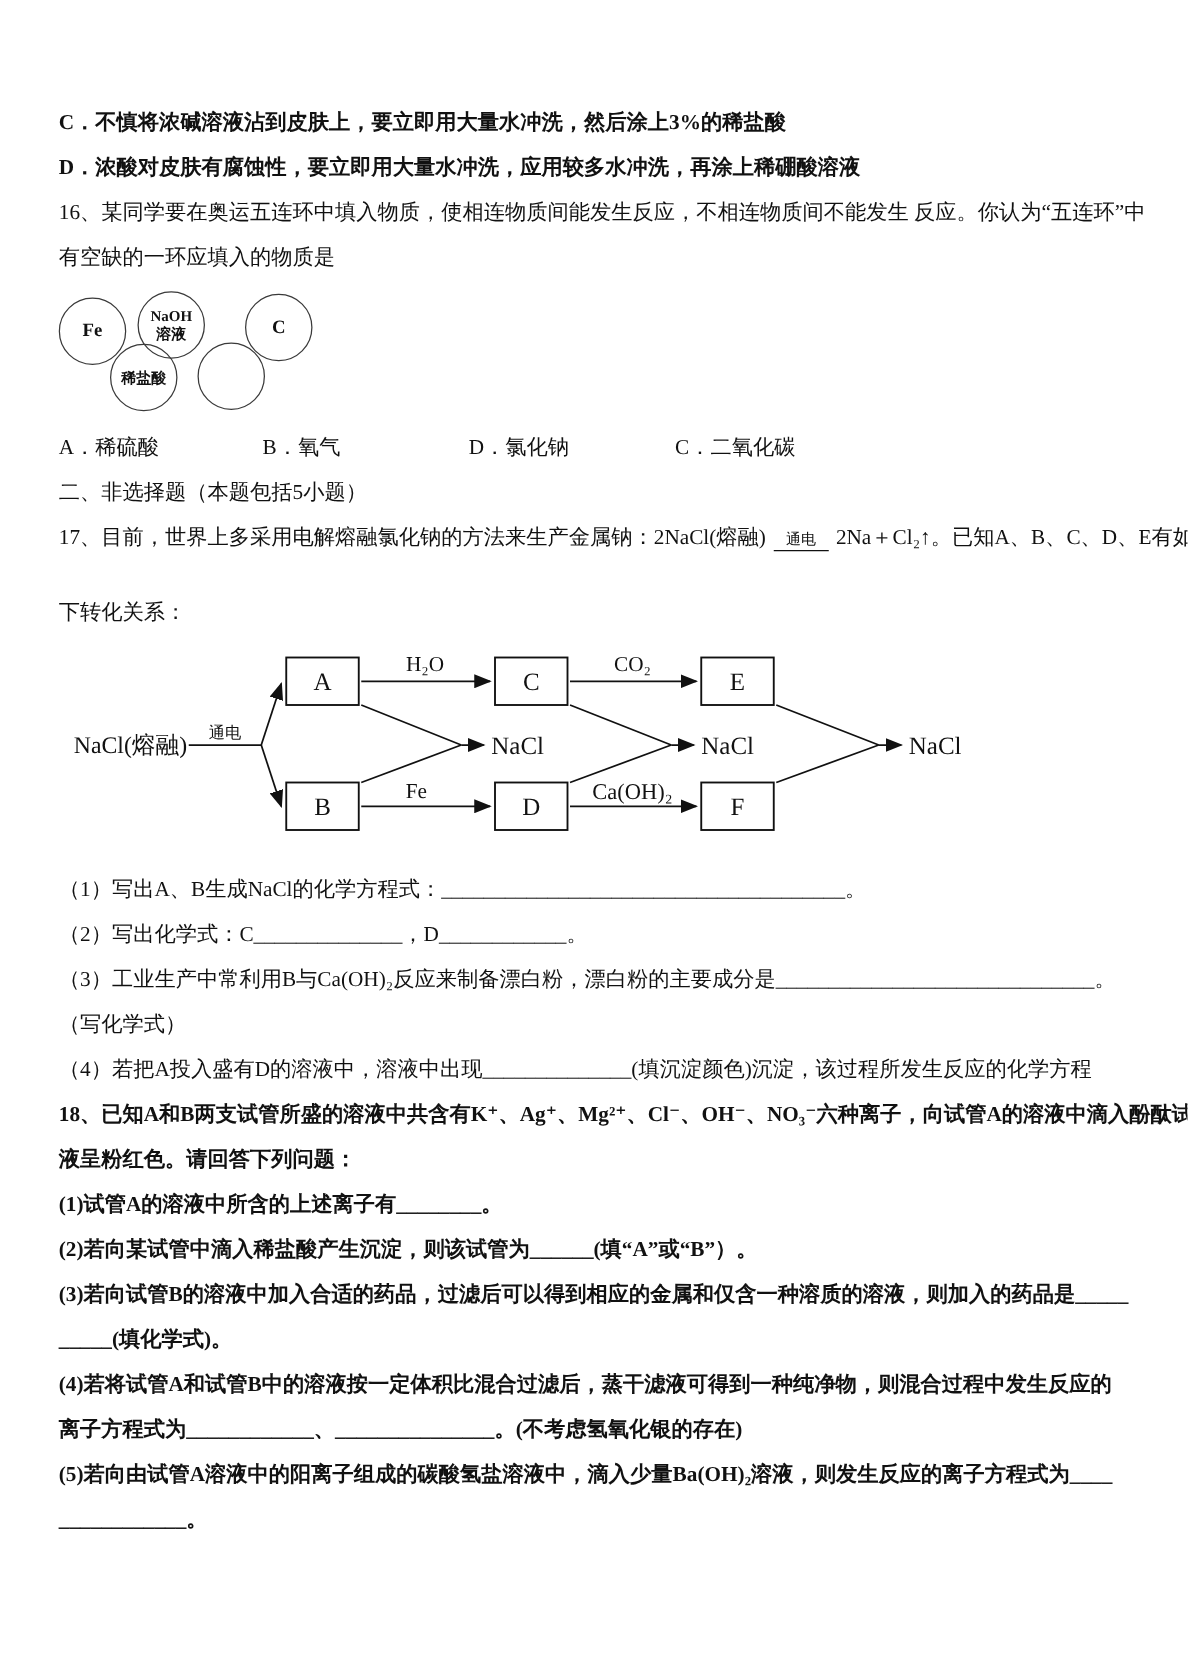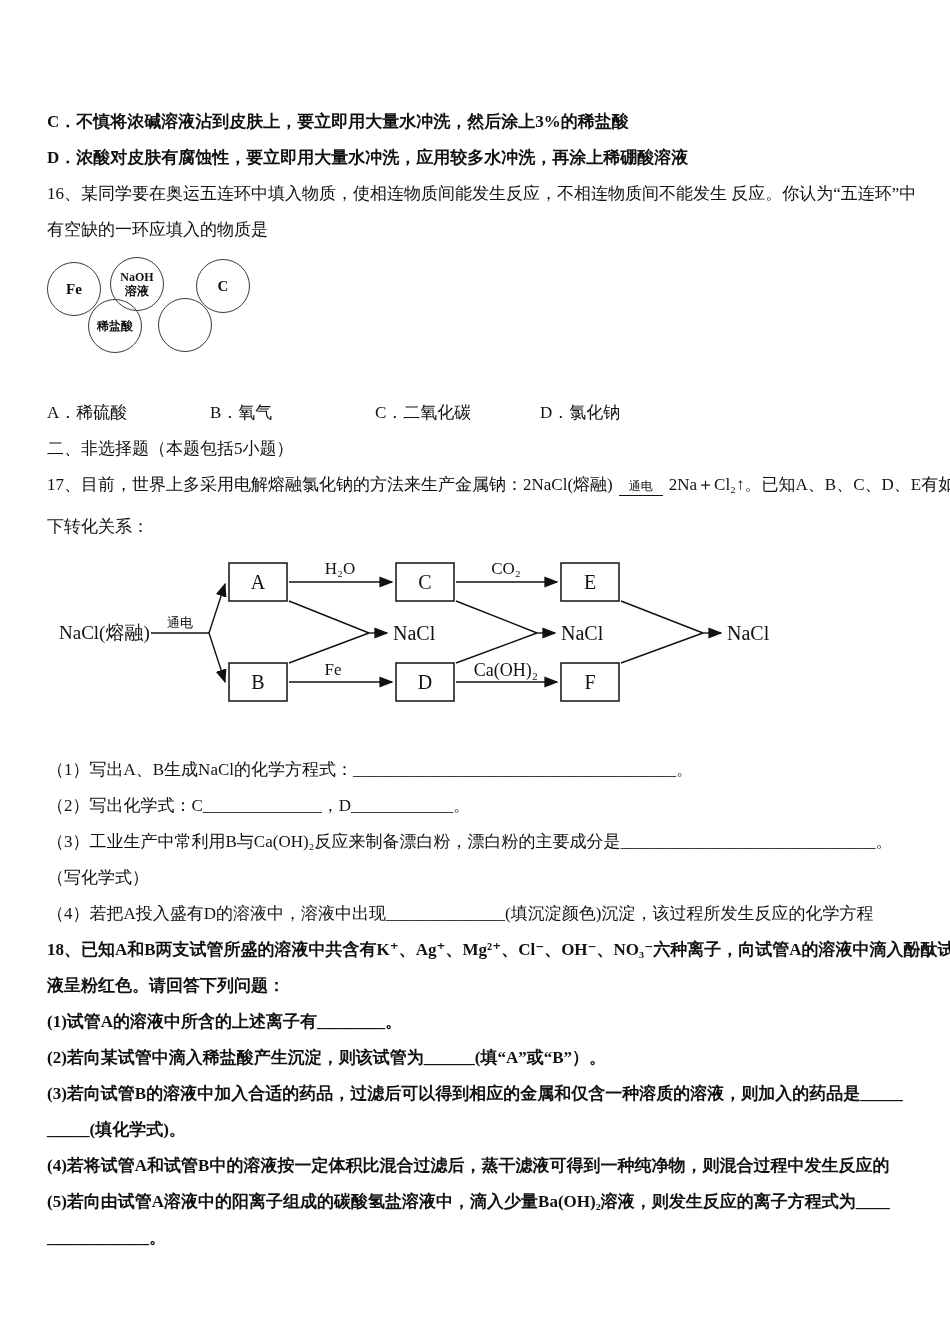--- a/index.html
+++ b/index.html
@@ -3,34 +3,34 @@
 <meta charset="utf-8">
 <style>
   * { box-sizing: border-box; }
   html, body { margin: 0; padding: 0; }
   body {
     width: 950px; height: 1344px;
     background: #ffffff; color: #111;
     font-family: "Liberation Serif", "DejaVu Serif", serif;
     font-size: 17px;
   }
-  .page { position: relative; width: 950px; height: 1344px; padding: 104px 40px 0 47px; overflow: hidden; }
+  .page { position: relative; width: 950px; height: 1344px; padding: 80px 40px 0 47px; overflow: hidden; }
   .line { line-height: 36px; min-height: 36px; white-space: nowrap; }
   .bold { font-weight: 700; }
   .cond { display: inline-block; margin: 0 6px; }
   .cond-text { display: block; font-size: 12px; line-height: 13px; padding: 0 10px 2px; border-bottom: 1.5px solid #111; }
   .rings { position: relative; height: 110px; margin-top: 6px; }
   .ring { position: absolute; width: 54px; height: 54px; border: 1.6px solid #3a3a3a; border-radius: 50%;
           display: flex; align-items: center; justify-content: center; text-align: center; background: transparent; }
   .ring .lbl { font-size: 12px; font-weight: 600; line-height: 14px; }
-  .q16-options { display: grid; grid-template-columns: 163px 165px 165px auto; line-height: 36px; margin-top: 31px; }
+  .q16-options { display: grid; grid-template-columns: 163px 165px 165px auto; line-height: 36px; }
   .flow { display: block; margin-top: 4px; margin-left: 4px; }
   .flow text { fill: #111; font-family: "Liberation Serif", "DejaVu Serif", serif; }
   .flow .shape { fill: none; stroke: #111; stroke-width: 1.5; }
-  .subs { margin-top: 31px; }
+  .subs { margin-top: 10px; }
 </style>
 </head>
 <body>
 
 <div class="page">
 
   <div class="line bold">C．不慎将浓碱溶液沾到皮肤上，要立即用大量水冲洗，然后涂上3%的稀盐酸</div>
   <div class="line bold">D．浓酸对皮肤有腐蚀性，要立即用大量水冲洗，应用较多水冲洗，再涂上稀硼酸溶液</div>
 
   <div class="line">16、某同学要在奥运五连环中填入物质，使相连物质间能发生反应，不相连物质间不能发生 反应。你认为“五连环”中</div>
@@ -53,30 +53,30 @@
       <span class="lbl">稀盐酸</span>
     </div>
     <div class="ring" style="left:111px;top:44px">
       <span class="lbl"></span>
     </div>
   </div>
 
   <div class="q16-options">
     <span>A．稀硫酸</span>
     <span>B．氧气</span>
+    <span>D．氯化钠</span>
     <span>C．二氧化碳</span>
-    <span>D．氯化钠</span>
   </div>
 
   <div class="line">二、非选择题（本题包括5小题）</div>
 
   <div class="line">
     <span>17、目前，世界上多采用电解熔融氯化钠的方法来生产金属钠：2NaCl(熔融)</span><span class="cond"><span class="cond-text">通电</span></span><span>2Na＋Cl₂↑。已知A、B、C、D、E有如</span>
   </div>
-  <div class="line" style="margin-top:6px">下转化关系：</div>
+  <div class="line" style="margin-top:24px">下转化关系：</div>
 
   <svg class="flow" width="860" height="172" viewBox="0 0 860 172">
     <defs>
       <marker id="arr" markerWidth="10" markerHeight="8" refX="9" refY="4" orient="auto">
         <path d="M0,0 L10,4 L0,8 z" fill="#111"></path>
       </marker>
     </defs>
 
     <g stroke="#111" stroke-width="1.4" fill="none">
 
@@ -139,17 +139,18 @@
   </div>
 
   <div class="bold">
     <div class="line">18、已知A和B两支试管所盛的溶液中共含有K⁺、Ag⁺、Mg²⁺、Cl⁻、OH⁻、NO₃⁻六种离子，向试管A的溶液中滴入酚酞试</div>
     <div class="line">液呈粉红色。请回答下列问题：</div>
     <div class="line">(1)试管A的溶液中所含的上述离子有________。</div>
     <div class="line">(2)若向某试管中滴入稀盐酸产生沉淀，则该试管为______(填“A”或“B”）。</div>
     <div class="line">(3)若向试管B的溶液中加入合适的药品，过滤后可以得到相应的金属和仅含一种溶质的溶液，则加入的药品是_____</div>
     <div class="line">_____(填化学式)。</div>
     <div class="line">(4)若将试管A和试管B中的溶液按一定体积比混合过滤后，蒸干滤液可得到一种纯净物，则混合过程中发生反应的</div>
+    <div class="line">离子方程式为____________、_______________。(不考虑氢氧化银的存在)</div>
     <div class="line">(5)若向由试管A溶液中的阳离子组成的碳酸氢盐溶液中，滴入少量Ba(OH)₂溶液，则发生反应的离子方程式为____</div>
     <div class="line">____________。</div>
   </div>
 
 </div>
 
 </body></html>

